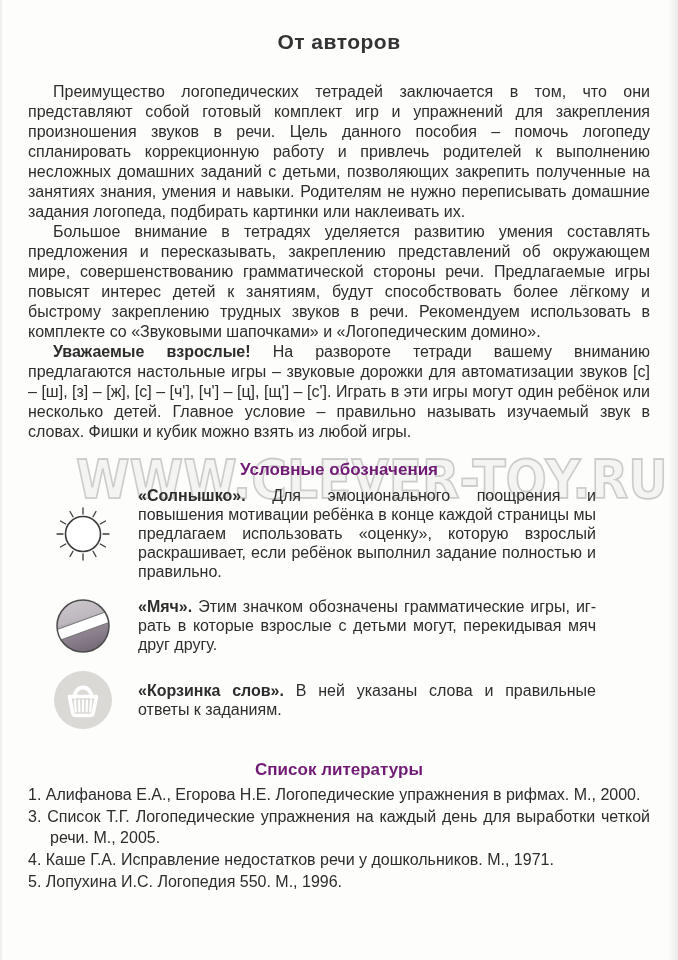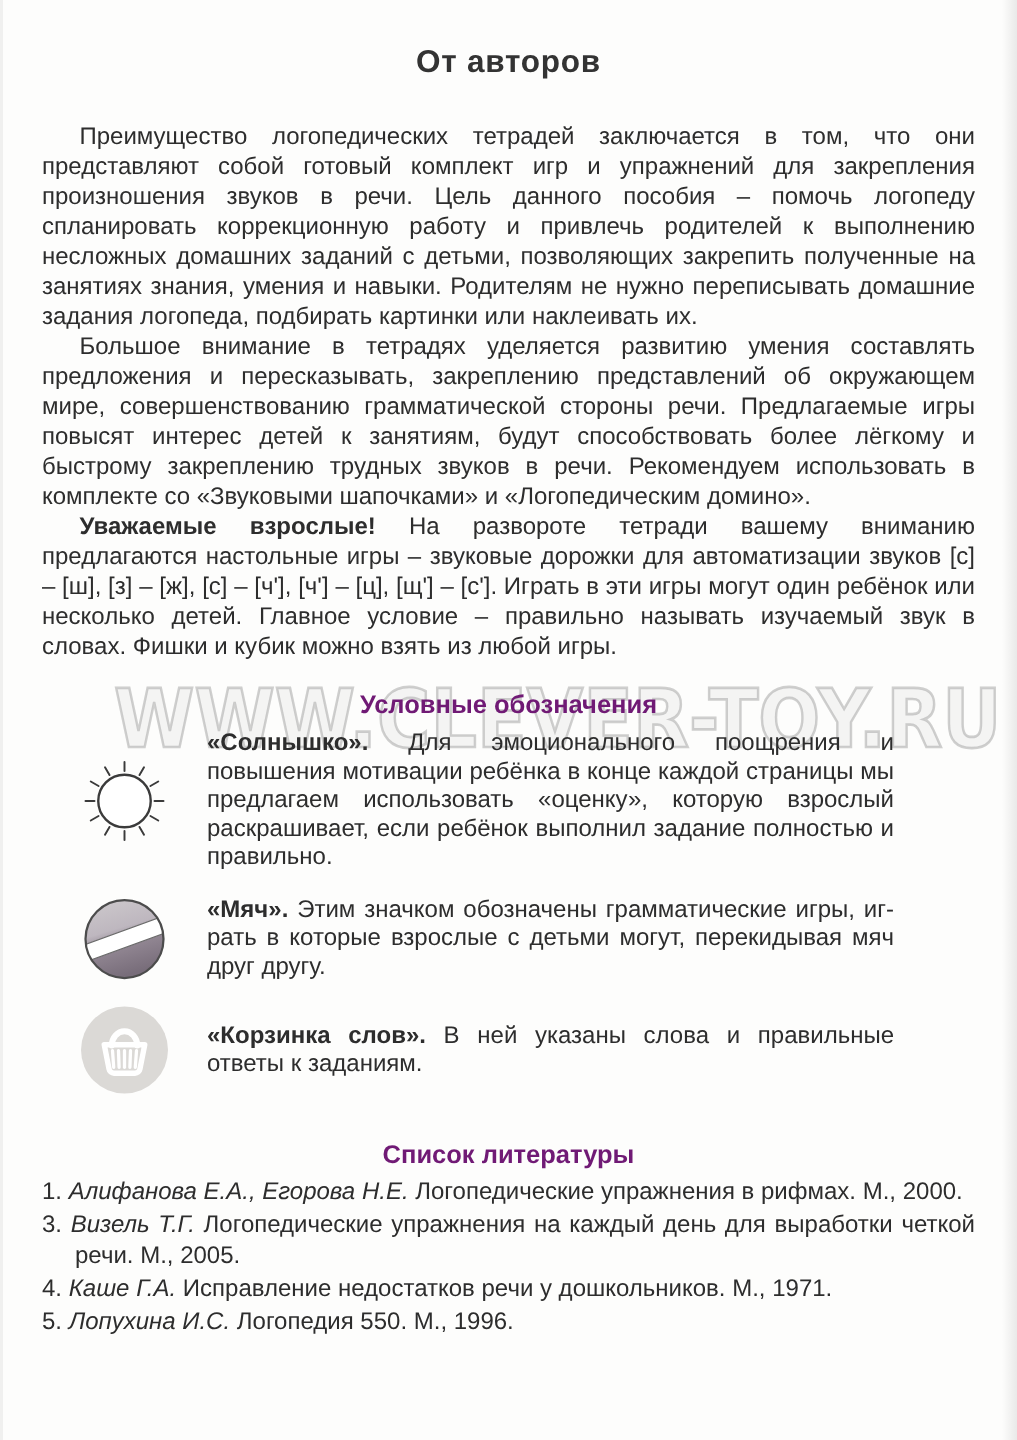--- a/index.html
+++ b/index.html
@@ -43,21 +43,21 @@
     margin:18px 28px 0; text-align:center;
     font-size:17px; font-weight:bold; line-height:20px; color:#701a75;
   }
   .legend { margin:6px 28px 0 52px; }
   .legend-row { display:flex; align-items:center; margin-bottom:16px; }
   .legend-icon { flex:0 0 62px; width:62px; display:flex; justify-content:center; align-items:center; }
   .legend-text { width:458px; margin-left:24px; font-size:16px; line-height:19px; text-align:justify; }
   .biblio-head { margin-top:30px; }
   .biblio { margin:4px 28px 0; font-size:16px; line-height:21px; }
   .bib-entry { margin-bottom:1px; padding-left:22px; text-indent:-22px; text-align:justify; }
-  .it { font-style:italic; }
+  .it { }
   svg { display:block; }
 </style>
 </head>
 <body>
 
 <div class="page">
 
   <div class="watermark">WWW.CLEVER-TOY.RU</div>
   <div class="scan-edge-right"></div>
   <div class="scan-edge-left"></div>
@@ -142,20 +142,20 @@
         </div>
         <div class="legend-text"><span class="lead">«Корзинка слов».</span> <span>В ней указаны слова и правильные ответы к заданиям.</span></div>
       </div>
 
     </div>
 
     <div class="section-head biblio-head">Список литературы</div>
 
     <div class="biblio">
       <div class="bib-entry"><span>1.</span> <span class="it">Алифанова Е.А., Егорова Н.Е.</span> <span>Логопедические упражнения в рифмах. М., 2000.</span></div>
-      <div class="bib-entry"><span>3.</span> <span class="it">Визель Т.Г.</span> <span>Логопедические упражнения на каждый день для выработки четкой ре­чи. М., 2005.</span></div>
+      <div class="bib-entry"><span>3.</span> <span class="it">Список Т.Г.</span> <span>Логопедические упражнения на каждый день для выработки четкой ре­чи. М., 2005.</span></div>
       <div class="bib-entry"><span>4.</span> <span class="it">Каше Г.А.</span> <span>Исправление недостатков речи у дошкольников. М., 1971.</span></div>
       <div class="bib-entry"><span>5.</span> <span class="it">Лопухина И.С.</span> <span>Логопедия 550. М., 1996.</span></div>
 
     </div>
 
   </div>
 </div>
 
 </body></html>

